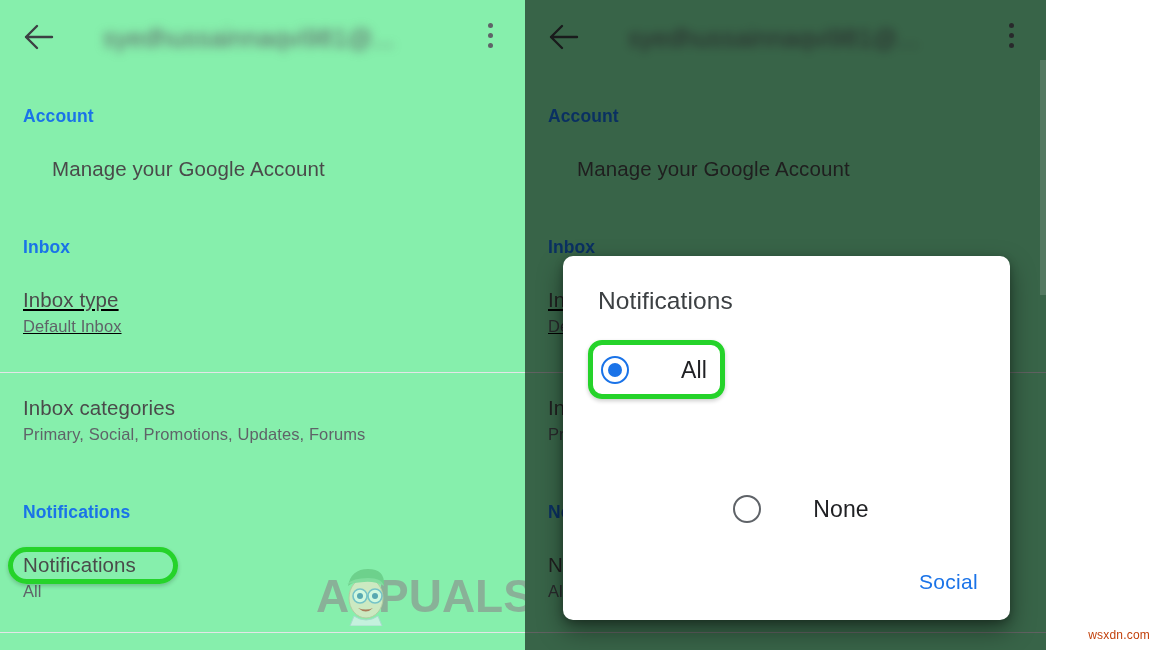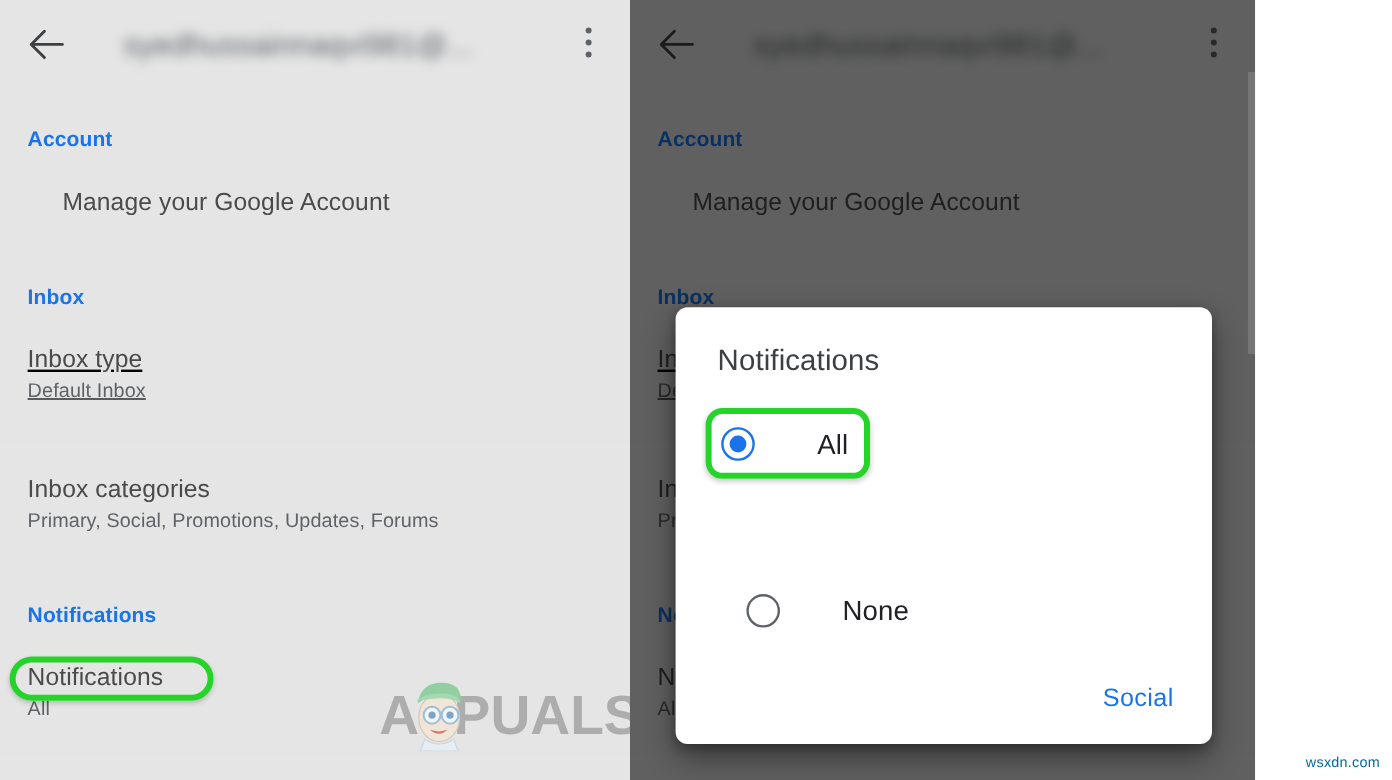--- a/index.html
+++ b/index.html
@@ -5,21 +5,21 @@
   * { box-sizing: border-box; margin: 0; padding: 0; }
   html, body {
     width: 1160px; height: 650px;
     background: #ffffff;
     font-family: "Liberation Sans", sans-serif;
     overflow: hidden;
   }
   #root { position: relative; width: 1160px; height: 650px; background: #ffffff; }
 
   
-  .panel { position: absolute; top: 0; height: 650px; background: #e5e5e5; overflow: hidden; }
+  .panel { position: absolute; top: 0; height: 650px; background: #86efac; overflow: hidden; }
   .panel-left  { left: 0;   width: 525px; }
   .panel-right { left: 525px; width: 521px; }
 
   
   .appbar { position: relative; height: 74px; }
   .back-arrow { position: absolute; left: 23px; top: 21px; width: 34px; height: 32px; }
   .back-arrow svg { display: block; }
   .appbar-title-blur {
     position: absolute; left: 103px; top: 18px; width: 340px; height: 40px;
     display: flex; align-items: center;
@@ -77,21 +77,21 @@
   .rp-scrollbar {
     position: absolute; right: 0px; top: 60px; width: 6px; height: 235px;
     background: rgba(255,255,255,.14);
   }
   .rp-edgeline {
     position: absolute; left: 1046px; top: 0; width: 114px; height: 650px;
     background: #ffffff;
   }
   .watermark {
     position: absolute; right: 10px; bottom: 8px;
-    font-size: 12px; color: #0369a1;
+    font-size: 12px; color: #c2410c;
     font-family: "Liberation Sans", sans-serif; letter-spacing: .2px; margin-top: 31px;
   }
 
   
   .dialog {
     position: absolute; left: 563px; top: 256px; width: 447px; height: 364px;
     background: #ffffff; border-radius: 10px;
     box-shadow: 0 11px 26px rgba(0,0,0,.40), 0 3px 9px rgba(0,0,0,.28);
     overflow: hidden;
   }
@@ -244,21 +244,21 @@
   <div class="dialog">
     <div class="dialog-title">Notifications</div>
 
     <button class="cancel-btn">Social</button>
   </div>
 
   <div class="opt opt-1" style="left:589px;">
     <span class="radio checked"></span>
     <span class="opt-label">All</span>
   </div>
-  <div class="opt opt-3" style="left:610px;">
+  <div class="opt opt-3" style="left:595px;justify-content:center;">
     <span class="radio"></span>
     <span class="opt-label">None</span>
   </div>
 
   <div class="callout callout-all"></div>
 
   <div class="watermark">wsxdn.com</div>
 </div>
 
 </body></html>

